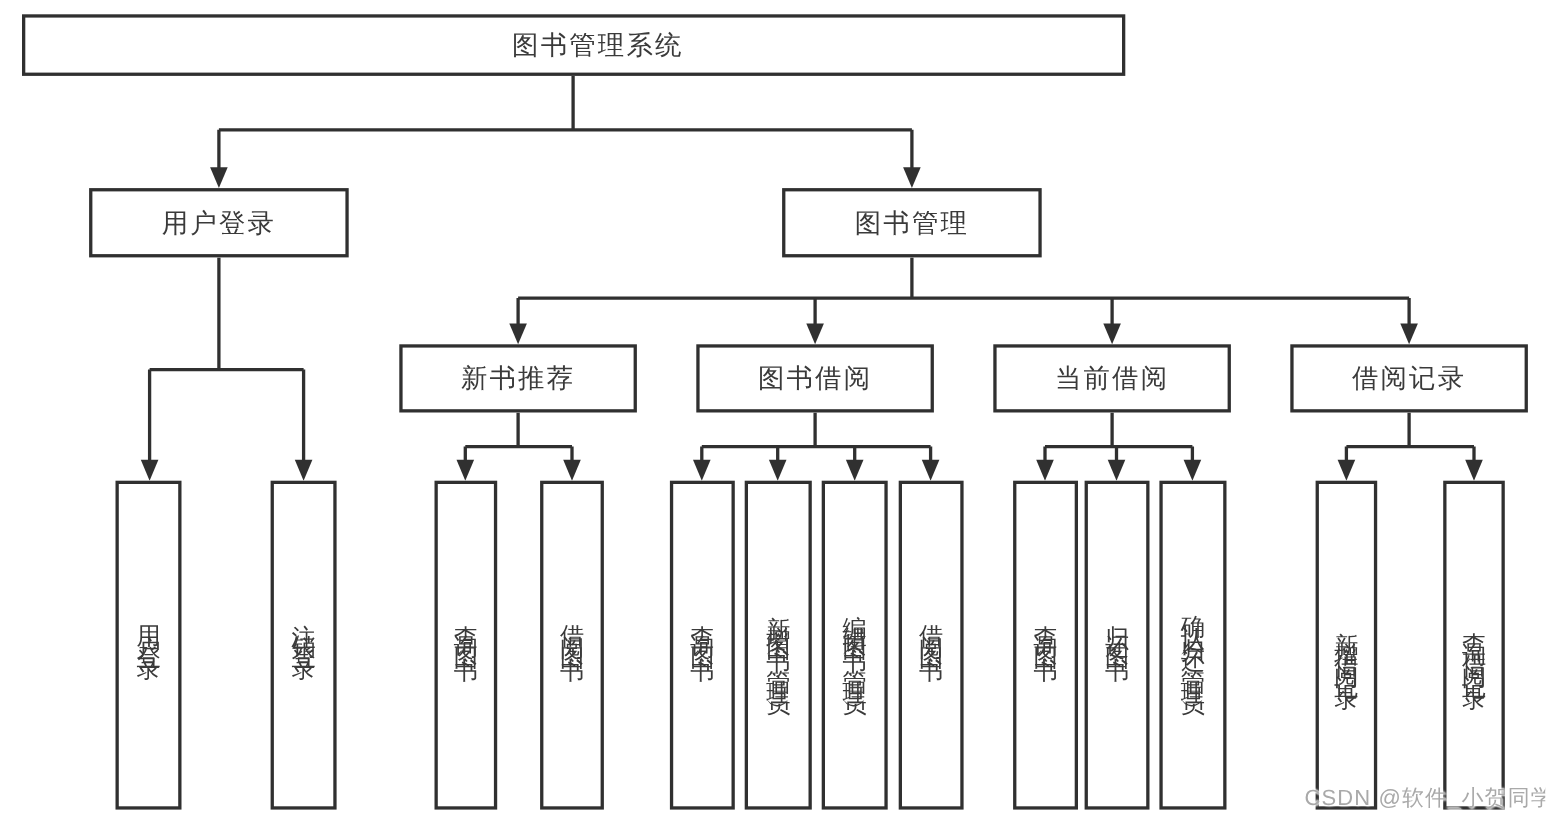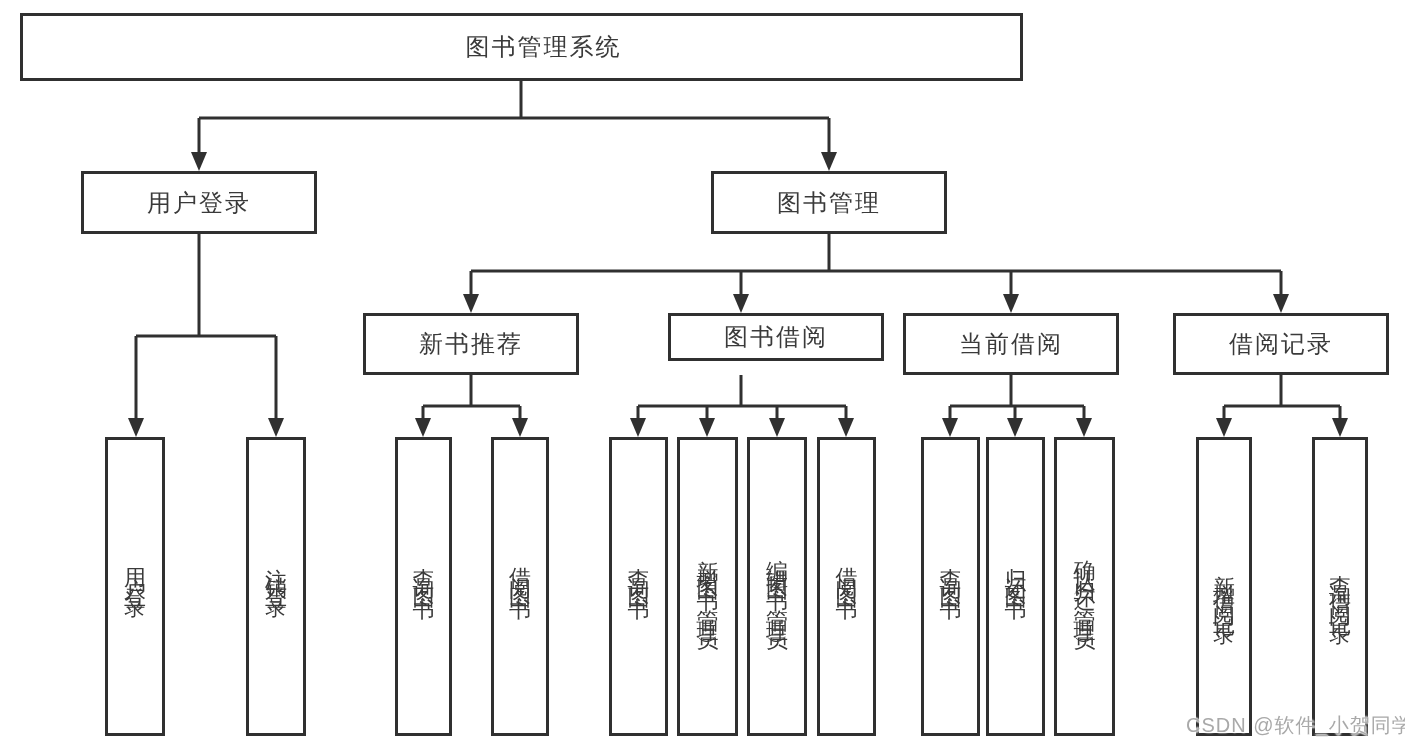--- a/index.html
+++ b/index.html
@@ -100,35 +100,35 @@
     <path d="M1011 375 V406 M950 406 H1084 M950 406 V419 M1015 406 V419 M1084 406 V419"></path>
     <polygon points="942,418 958,418 950,437"></polygon>
     <polygon points="1007,418 1023,418 1015,437"></polygon>
     <polygon points="1076,418 1092,418 1084,437"></polygon>
 
     <path d="M1281 375 V406 M1224 406 H1340 M1224 406 V419 M1340 406 V419"></path>
     <polygon points="1216,418 1232,418 1224,437"></polygon>
     <polygon points="1332,418 1348,418 1340,437"></polygon>
   </svg>
 
-  <div class="node h-node" style="left:20px;top:13px;width:1003px;height:68px;padding-left:44px;">
+  <div class="node h-node" style="left:20px;top:13px;width:1003px;height:56px;padding-left:44px;">
     <span>图书管理系统</span>
   </div>
 
   <div class="node h-node" style="left:81px;top:171px;width:236px;height:63px;">
     <span>用户登录</span>
   </div>
   <div class="node h-node" style="left:711px;top:171px;width:236px;height:63px;">
     <span>图书管理</span>
   </div>
 
   <div class="node h-node" style="left:363px;top:313px;width:216px;height:62px;text-align:right;">
     <span>新书推荐</span>
   </div>
-  <div class="node h-node" style="left:668px;top:313px;width:216px;height:48px;">
+  <div class="node h-node" style="left:633px;top:313px;width:216px;height:62px;">
     <span>图书借阅</span>
   </div>
   <div class="node h-node" style="left:1173px;top:313px;width:216px;height:62px;">
     <span>借阅记录</span>
   </div>
   <div class="node h-node" style="left:903px;top:313px;width:216px;height:62px;">
     <span>当前借阅</span>
   </div>
 
   <div class="node v-node v-short" style="left:105px;top:437px;width:60px;height:299px;">

